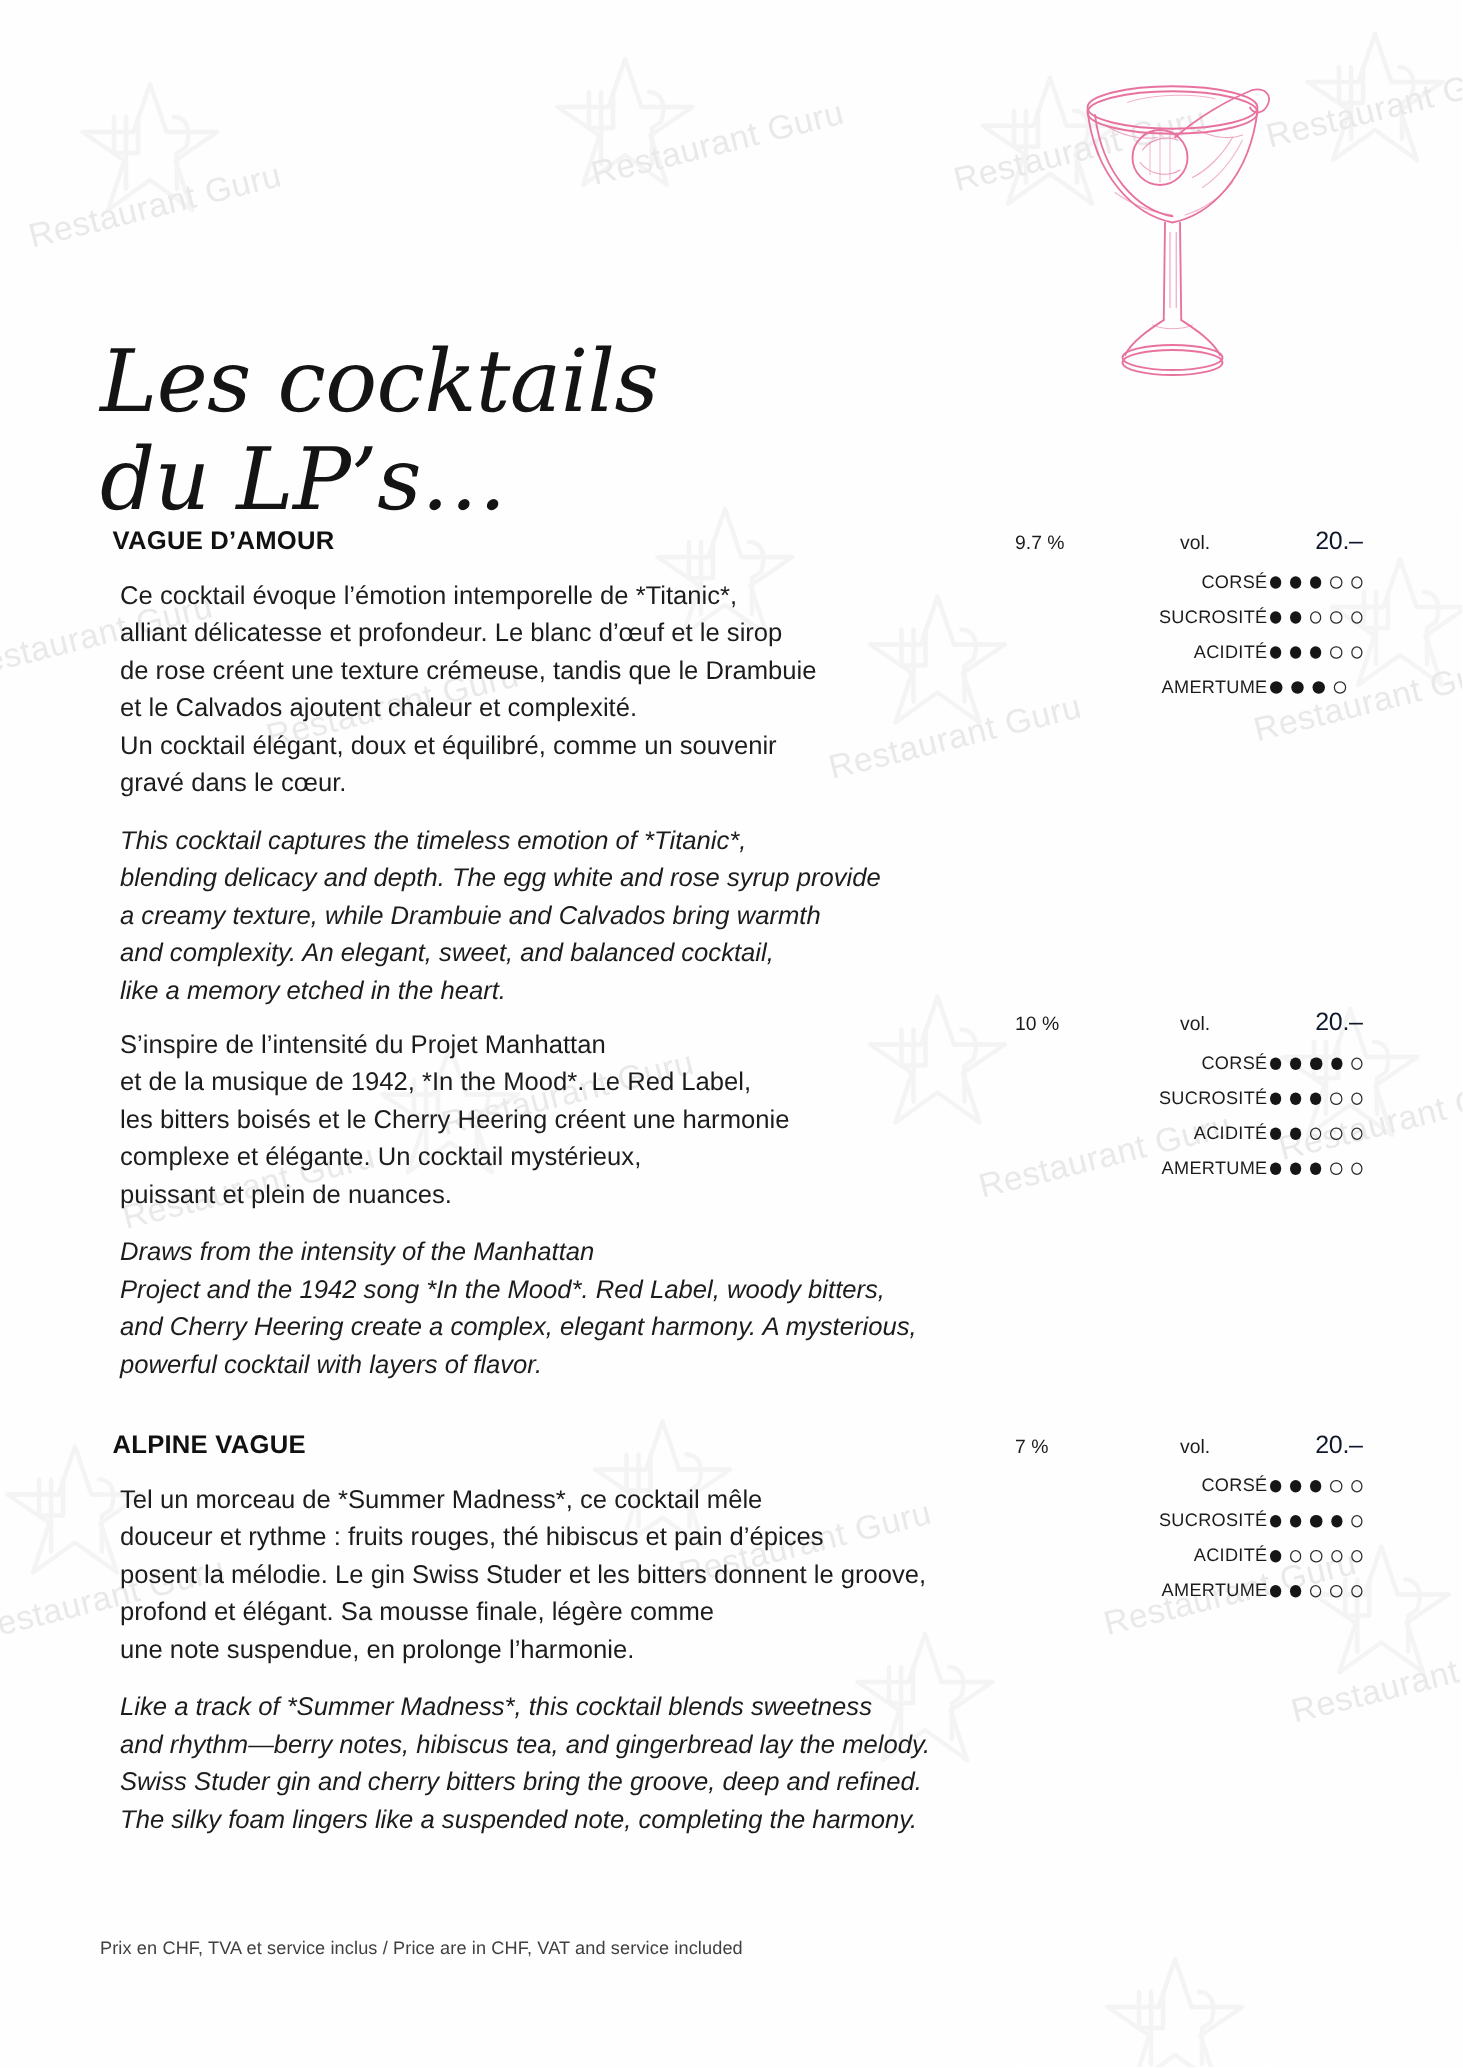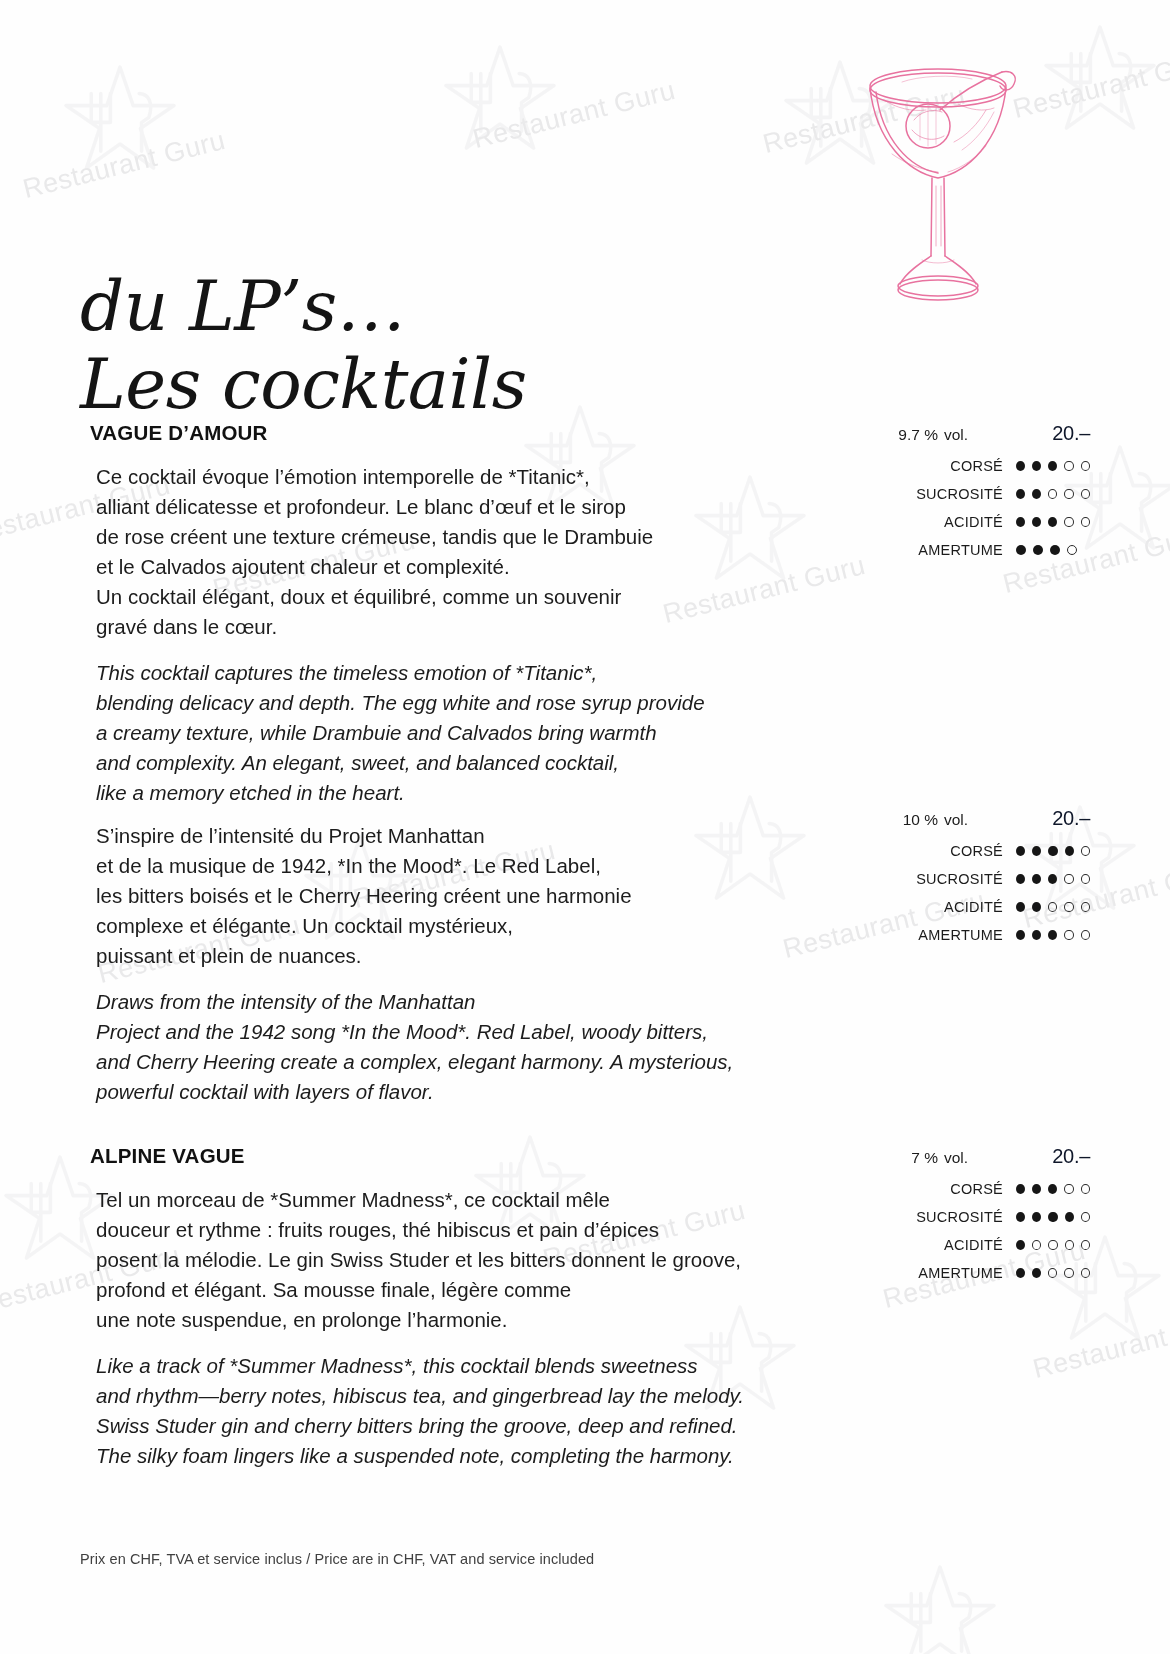--- a/index.html
+++ b/index.html
@@ -117,21 +117,20 @@
     display: flex;
     align-items: baseline;
     justify-content: flex-end;
     gap: 0;
     height: 30px;
   }
   .abv {
     font-size: 15.5px;
     color: #1b1b1b;
     width: 126px;
-    text-align: right;
     padding-right: 6px;
   }
   .vol {
     font-size: 15.5px;
     color: #1b1b1b;
     width: 72px;
   }
   .price {
     font-size: 20px;
     color: #0f172a;
@@ -144,21 +143,21 @@
     align-items: center;
     justify-content: flex-end;
     height: 28px;
   }
   .stat-label {
     font-size: 14.5px;
     letter-spacing: 0.25px;
     color: #1b1b1b;
     text-align: right;
     width: 198px;
-    padding-right: 13px;
+    padding-right: 2px;
     white-space: nowrap;
   }
   .dots {
     display: flex;
     align-items: center;
     gap: 7px;
     width: 74px;
   }
   .dot {
     width: 10px;
@@ -375,22 +374,22 @@
         <path d="M100 104 C 112 96, 124 82, 132 66" stroke-width="0.9" opacity=".5"></path>
         <path d="M40 36 C 56 30, 90 28, 110 33" stroke-width="0.8" opacity=".55"></path>
         <path d="M30 108 C 44 118, 60 124, 76 126" stroke-width="0.9" opacity=".55"></path>
         <path d="M86 126 C 100 122, 114 112, 124 100" stroke-width="0.9" opacity=".55"></path>
         <path d="M60 214 C 68 218, 84 218, 92 214" stroke-width="0.8" opacity=".6"></path>
       </g>
     </svg>
   </div>
 
   <h1 class="title">
+    <span>Les cocktails</span>
     <span>du LP’s…</span>
-    <span>Les cocktails</span>
   </h1>
 
   <div class="content" id="items-root">
       <div class="item" style="top: 420px;">
         <div class="item-left">
           <div class="item-name">VAGUE D’AMOUR</div>
           <p class="desc-fr">Ce cocktail évoque l’émotion intemporelle de *Titanic*,
 alliant délicatesse et profondeur. Le blanc d’œuf et le sirop
 de rose créent une texture crémeuse, tandis que le Drambuie
 et le Calvados ajoutent chaleur et complexité.

